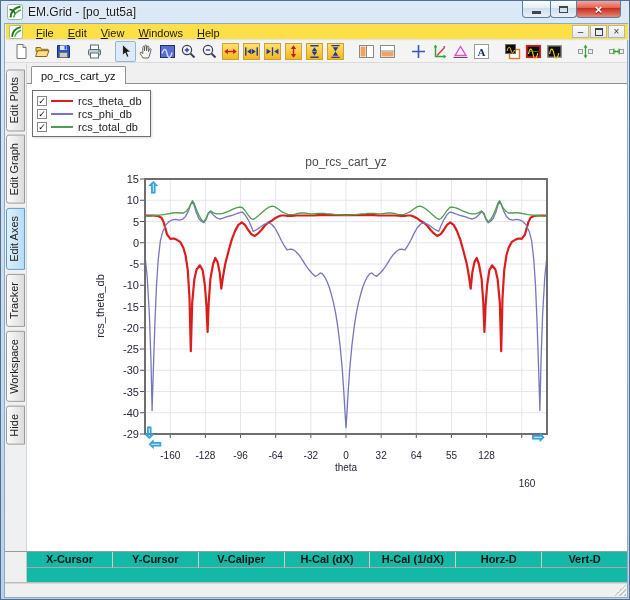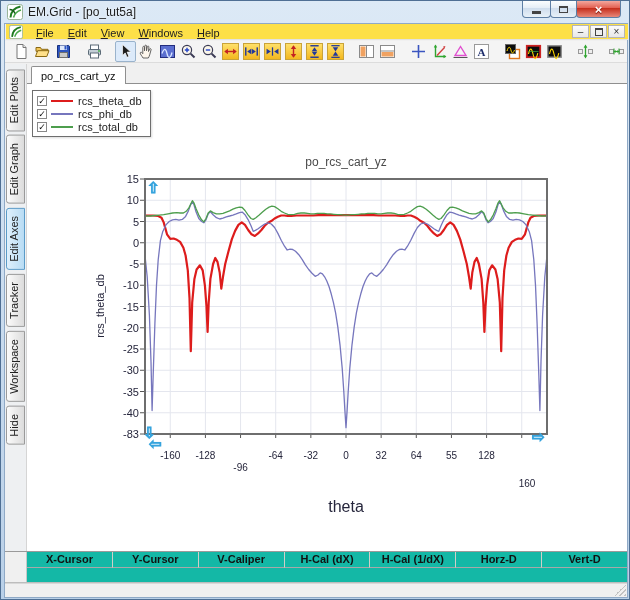--- a/index.html
+++ b/index.html
@@ -44,21 +44,21 @@
   .canvas{position:absolute;left:22px;top:20px;width:600px;height:467px;background:#ffffff;}
   
   .legend{position:absolute;left:5px;top:6px;background:#fff;border:1px solid #6e6e6e;padding:3px 8px 3px 4px;box-shadow:1px 1px 2px rgba(0,0,0,.15);}
   .lg-row{display:flex;align-items:center;height:13px;}
   .lg-cb{width:10px;height:10px;border:1px solid #888;background:#fff;font-size:9px;line-height:9px;text-align:center;color:#111;margin-right:4px;}
   .lg-line{width:22px;height:0;border-top:2px solid #000;margin-right:5px;}
   .lg-label{font-size:11px;color:#222;}
   
   .chart-title{position:absolute;left:119px;top:71px;width:400px;text-align:center;font-size:12px;color:#4a4a4a;}
   .ylabel{position:absolute;left:-26px;top:215px;width:200px;height:14px;text-align:center;font-size:11px;color:#26263c;transform:rotate(-90deg);}
-  .xlabel{position:absolute;left:219px;top:378px;width:200px;text-align:center;font-size:16px;color:#26263c;margin-top:36px;}
+  .xlabel{position:absolute;left:219px;top:378px;width:200px;text-align:center;font-size:10px;color:#26263c;}
   .ytick{position:absolute;width:42px;text-align:right;font-size:11px;color:#26263c;height:12px;line-height:12px;}
   .xtick{position:absolute;width:40px;text-align:center;font-size:10px;color:#26263c;top:366px;height:12px;line-height:12px;}
   #chart-svg{position:absolute;left:106px;top:93px;}
   .cursor-arrow{position:absolute;font-size:15px;color:#cdeefd;-webkit-text-stroke:1px #35a3dd;text-shadow:0 0 1px #35a3dd;line-height:15px;}
   
   .cursor-table{position:absolute;left:0;top:527px;width:622px;height:32px;background:#14b8a6;border-top:1px solid #9a9a9a;border-bottom:1px solid #bdbdbd;}
   .ct-gutter{position:absolute;left:0;top:0;width:22px;height:100%;background:#f0f0f0;border-right:1px solid #c8c8c8;}
   .ct-grid{position:absolute;left:22px;top:0;right:0;height:100%;}
   .ct-row{display:flex;height:16px;}
   .ct-cell{flex:1;font-size:11px;text-align:center;line-height:15px;color:#111;border-left:1px solid #cfcfc8;overflow:hidden;}
@@ -413,24 +413,24 @@
           <div class="ytick" style="left: 70px; top: 131.5px;">5</div>
           <div class="ytick" style="left: 70px; top: 152.75px;">0</div>
           <div class="ytick" style="left: 70px; top: 174px;">-5</div>
           <div class="ytick" style="left: 70px; top: 195.25px;">-10</div>
           <div class="ytick" style="left: 70px; top: 216.5px;">-15</div>
           <div class="ytick" style="left: 70px; top: 237.75px;">-20</div>
           <div class="ytick" style="left: 70px; top: 259px;">-25</div>
           <div class="ytick" style="left: 70px; top: 280.25px;">-30</div>
           <div class="ytick" style="left: 70px; top: 301.5px;">-35</div>
           <div class="ytick" style="left: 70px; top: 322.75px;">-40</div>
-          <div class="ytick" style="left: 70px; top: 344px;">-83</div>
+          <div class="ytick" style="left: 70px; top: 344px;">-29</div>
           <div class="xtick" style="left: 123.262px;">-160</div>
           <div class="xtick" style="left: 158.41px;">-128</div>
-          <div class="xtick" style="left: 193.557px; margin-top: 12px;">-96</div>
+          <div class="xtick" style="left: 193.557px;">-96</div>
           <div class="xtick" style="left: 228.705px;">-64</div>
           <div class="xtick" style="left: 263.852px;">-32</div>
           <div class="xtick" style="left: 299px;">0</div>
           <div class="xtick" style="left: 334.148px;">32</div>
           <div class="xtick" style="left: 369.295px;">64</div>
           <div class="xtick" style="left: 404.443px;">55</div>
           <div class="xtick" style="left: 439.59px;">128</div>
           <div class="xtick" style="left: 480px; margin-top: 28px;">160</div>
         </div>
     </div>

